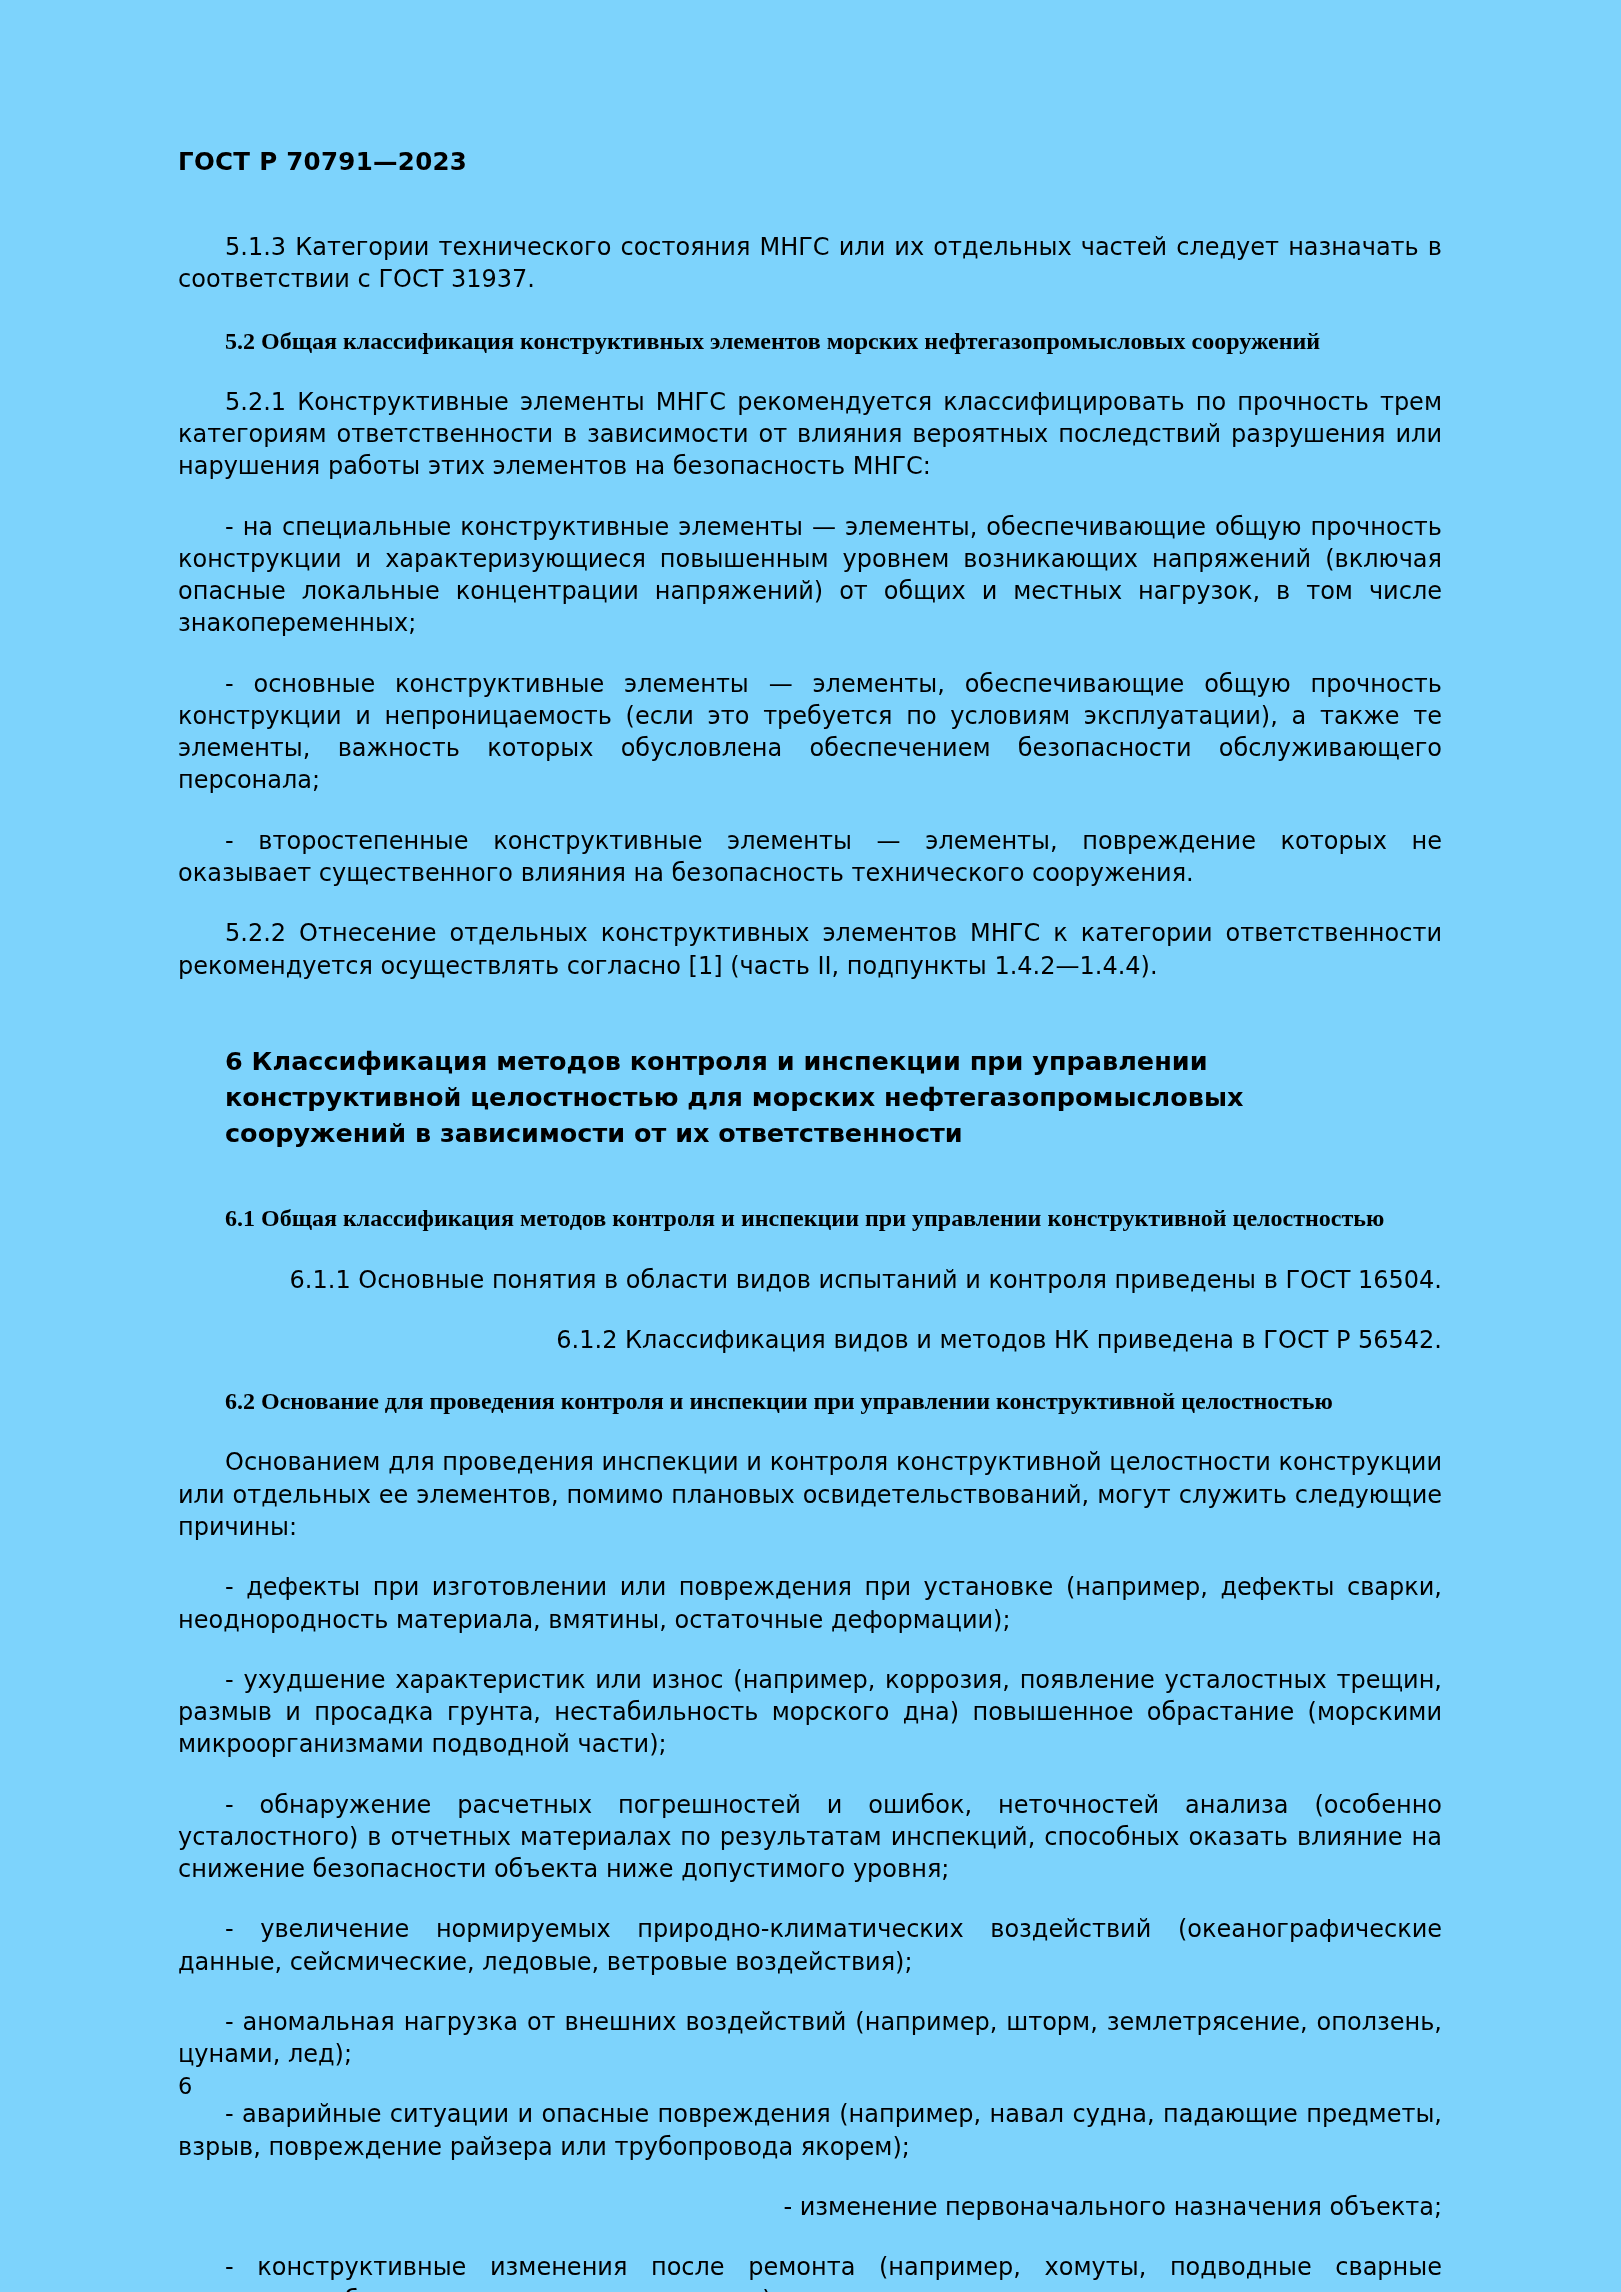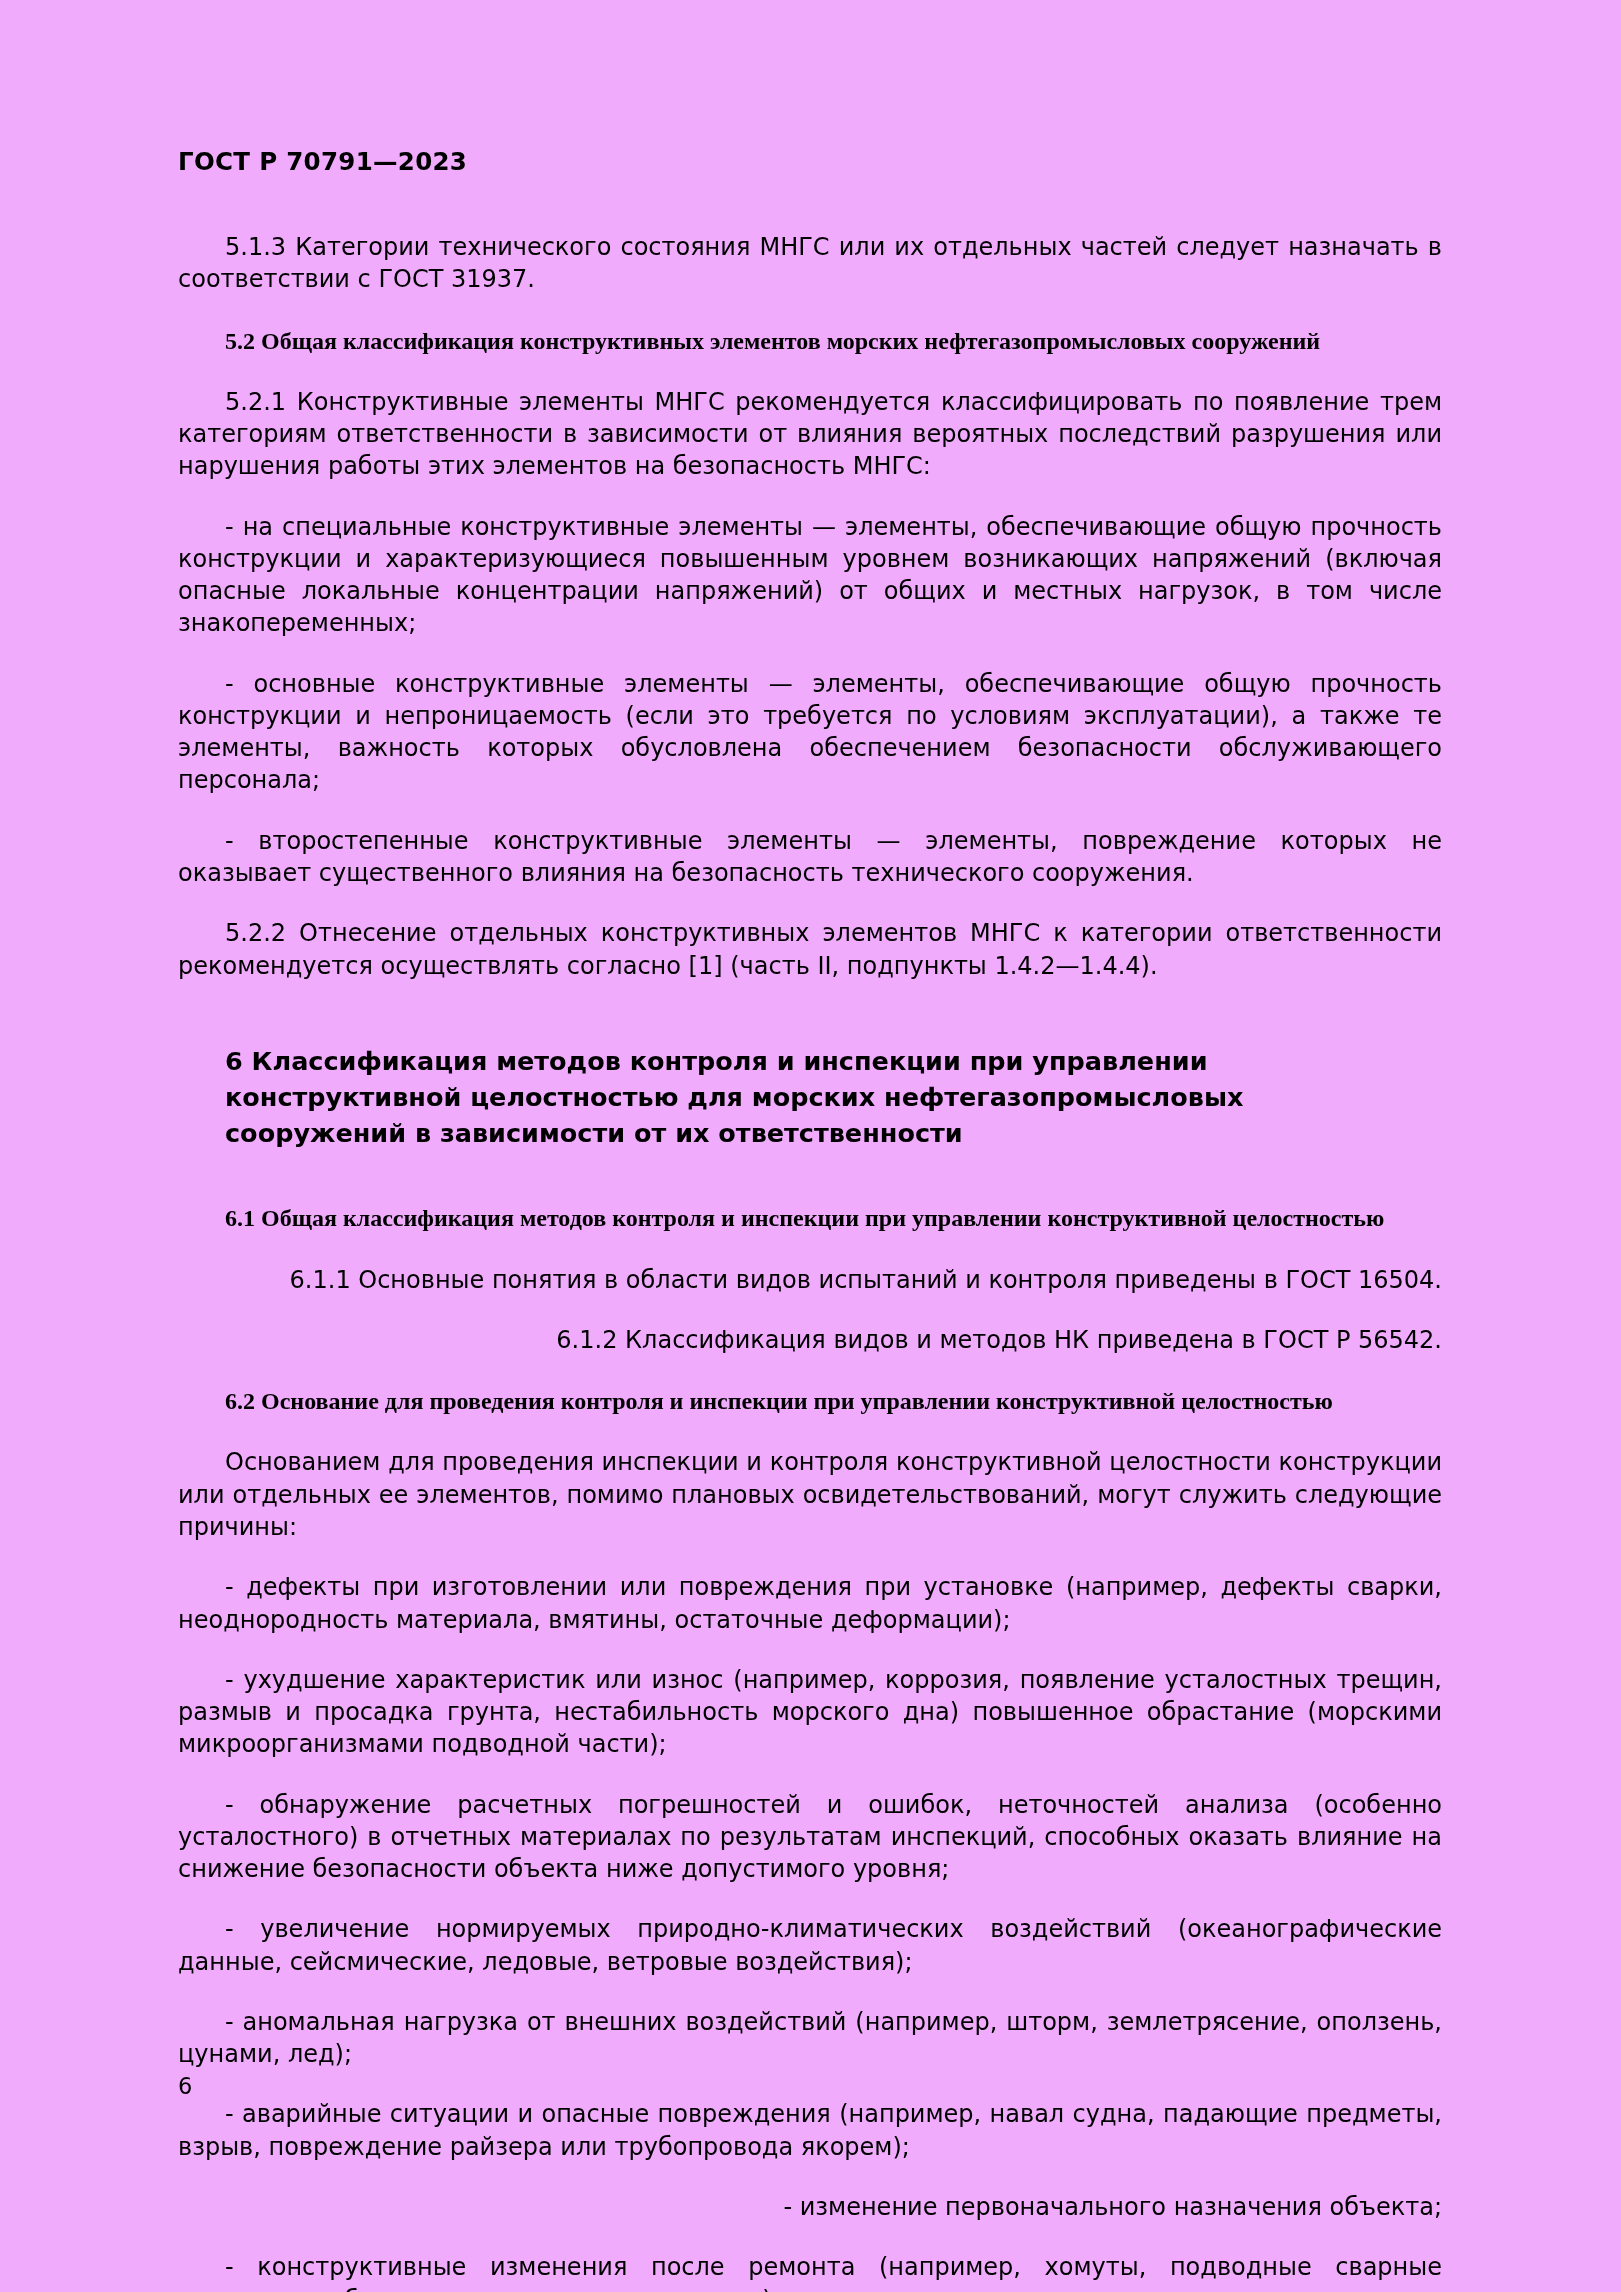--- a/index.html
+++ b/index.html
@@ -9,21 +9,21 @@
   }
   body {
     font-family: "DejaVu Sans", sans-serif;
     color: #000000;
   }
   .page {
     position: relative;
     width: 1621px;
     height: 2293px;
     margin: 0 auto;
-    background: #f0abfc;
+    background: #7dd3fc;
     box-sizing: border-box;
   }
   .content {
     position: absolute;
     left: 178px;
     top: 147px;
     width: 1264px;
   }
   .header {
     font-size: 24.5px;
@@ -74,21 +74,21 @@
 <div class="page">
 
   <div class="content">
 
     <div class="header">ГОСТ Р 70791—2023</div>
 
     <p class="indent">5.1.3 Категории технического состояния МНГС или их отдельных частей следует назначать в соответствии с ГОСТ 31937.</p>
 
     <p class="sec-head gap-md">5.2 Общая классификация конструктивных элементов морских нефтегазопромысловых сооружений</p>
 
-    <p class="indent gap-md">5.2.1 Конструктивные элементы МНГС рекомендуется классифицировать по появление трем категориям ответственности в зависимости от влияния вероятных последствий разрушения или нарушения работы этих элементов на безопасность МНГС:</p>
+    <p class="indent gap-md">5.2.1 Конструктивные элементы МНГС рекомендуется классифицировать по прочность трем категориям ответственности в зависимости от влияния вероятных последствий разрушения или нарушения работы этих элементов на безопасность МНГС:</p>
     <p class="indent">- на специальные конструктивные элементы — элементы, обеспечивающие общую прочность конструкции и характеризующиеся повышенным уровнем возникающих напряжений (включая опасные локальные концентрации напряжений) от общих и местных нагрузок, в том числе знакопеременных;</p>
     <p class="indent">- основные конструктивные элементы — элементы, обеспечивающие общую прочность конструкции и непроницаемость (если это требуется по условиям эксплуатации), а также те элементы, важность которых обусловлена обеспечением безопасности обслуживающего персонала;</p>
     <p class="indent">- второстепенные конструктивные элементы — элементы, повреждение которых не оказывает существенного влияния на безопасность технического сооружения.</p>
     <p class="indent">5.2.2 Отнесение отдельных конструктивных элементов МНГС к категории ответственности рекомендуется осуществлять согласно [1] (часть II, подпункты 1.4.2—1.4.4).</p>
 
     <p class="chapter-head gap-xl">6 Классификация методов контроля и инспекции при управлении конструктивной целостностью для морских нефтегазопромысловых сооружений в зависимости от их ответственности</p>
 
     <p class="sec-head gap-lg">6.1 Общая классификация методов контроля и инспекции при управлении конструктивной целостностью</p>
 
     <p class="indent gap-md nojust">6.1.1 Основные понятия в области видов испытаний и контроля приведены в ГОСТ 16504.</p>

